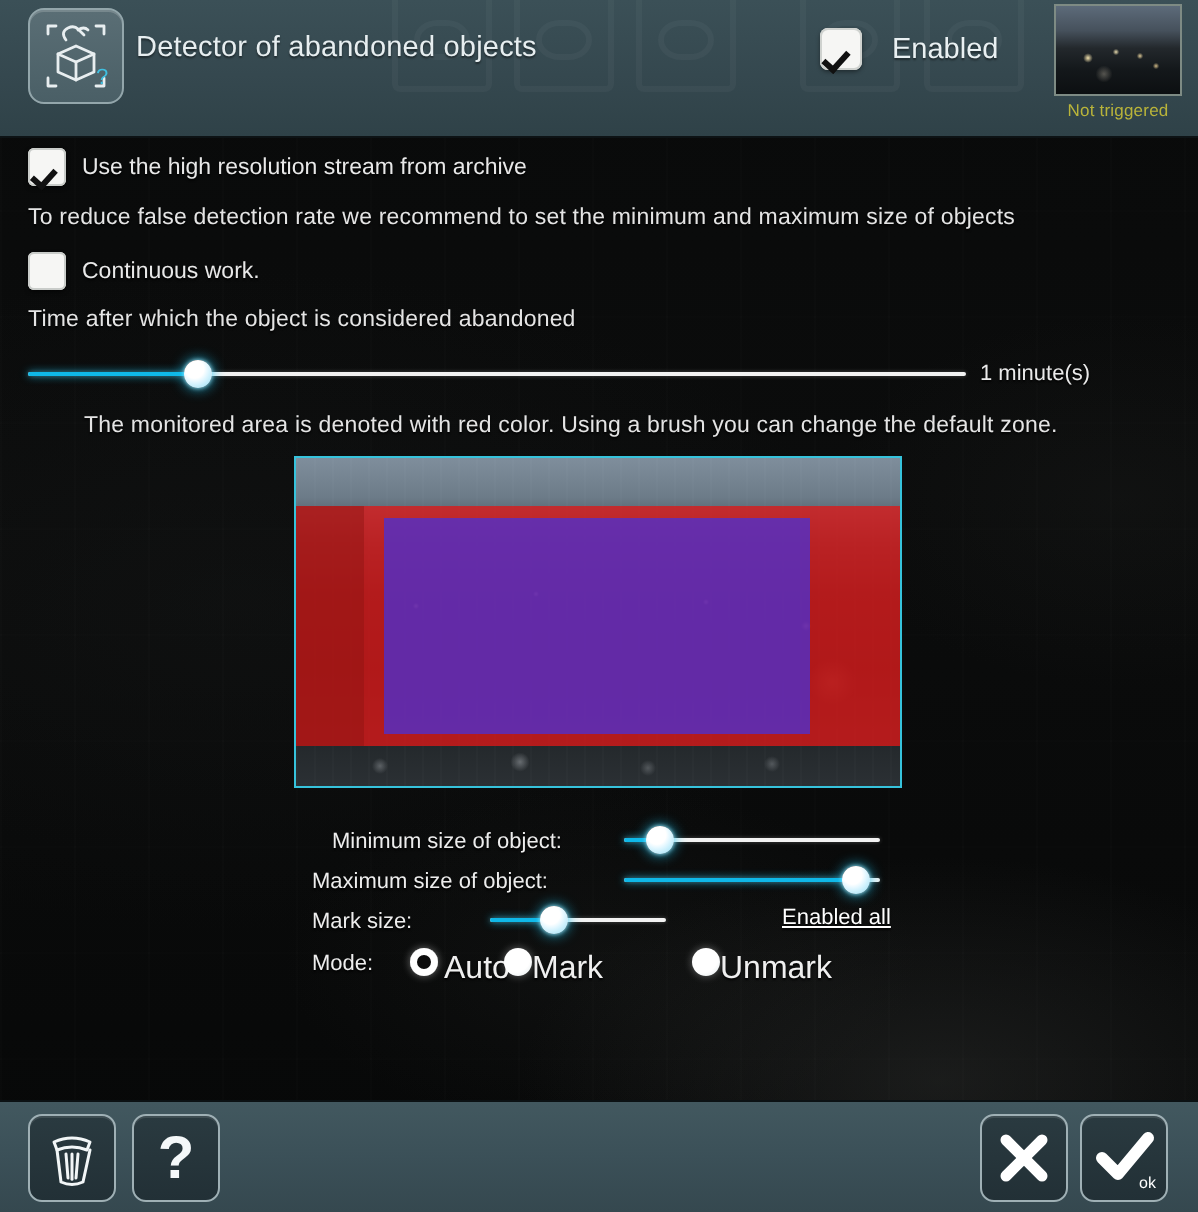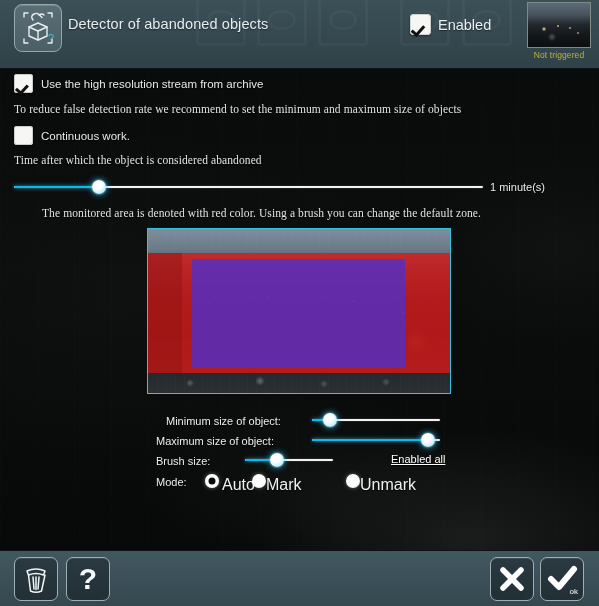--- a/index.html
+++ b/index.html
@@ -49,21 +49,21 @@
     border:1px solid #93a6ab;
     box-shadow:inset 0 1px 0 rgba(255,255,255,.18);
   }
   .hdr-icon svg{position:absolute;left:0;top:0;}
   .hdr-title{
     position:absolute;left:68px;top:16px;
     font-size:14.5px;color:#e7eef0;letter-spacing:.1px;white-space:nowrap;
     text-shadow:0 1px 1px rgba(0,0,0,.45);
   }
 
-  .enabled-wrap{position:absolute;left:410px;top:14px;display:flex;align-items:center;gap:7px;}
+  .enabled-wrap{position:absolute;left:410px;top:14px;display:flex;align-items:center;gap:15px;}
   .chk{
     width:21px;height:21px;border-radius:4px;background:#f6f6f4;
     box-shadow:inset 0 0 0 1px #cfd2cf, 0 1px 2px rgba(0,0,0,.4);
     position:relative;flex:none;
   }
   .chk.on::after{
     content:"";position:absolute;left:4px;top:9px;width:5px;height:10px;
     border:solid #111;border-width:0 3.2px 3.2px 0;transform:rotate(42deg);
   }
   .enabled-label{font-size:14.5px;color:#e9f0f2;text-shadow:0 1px 1px rgba(0,0,0,.45);}
@@ -82,21 +82,20 @@
   }
   .thumb-status{
     margin-top:2px;text-align:center;font-size:8.5px;color:#b9b43a;letter-spacing:.1px;
   }
 
   
   .panel{position:absolute;left:0;top:68px;width:599px;height:348px;}
   .row-text{
     position:absolute;font-size:11.5px;color:#e4e4e4;letter-spacing:.1px;white-space:nowrap;
     text-shadow:0 1px 1px rgba(0,0,0,.8);
-    font-family:Liberation Serif, serif;
   }
   .cb-row{position:absolute;display:flex;align-items:center;gap:8px;}
   .cb{
     width:19px;height:19px;border-radius:3px;background:#f6f6f4;
     box-shadow:inset 0 0 0 1px #c9ccc9, 0 1px 2px rgba(0,0,0,.55);
     position:relative;flex:none;
   }
   .cb.on::after{
     content:"";position:absolute;left:3.5px;top:8px;width:4.5px;height:9px;
     border:solid #111;border-width:0 3px 3px 0;transform:rotate(42deg);
@@ -272,21 +271,21 @@
       <div class="sknob" style="left:18px;"></div>
     </div>
 
     <div class="ctl-label" style="left:156px;top:435px;">Maximum size of object:</div>
     <div class="slider" style="left:312px;top:432px;width:128px;">
       <div class="strack" style="width:128px;"></div>
       <div class="sfill" style="width:116px;"></div>
       <div class="sknob" style="left:116px;"></div>
     </div>
 
-    <div class="ctl-label" style="left:156px;top:455px;">Brush size:</div>
+    <div class="ctl-label" style="left:156px;top:455px;">Mark size:</div>
     <div class="slider" style="left:245px;top:452px;width:88px;">
       <div class="strack" style="width:88px;"></div>
       <div class="sfill" style="width:32px;"></div>
       <div class="sknob" style="left:32px;"></div>
     </div>
 
     <div class="link" style="left:391px;top:453px;">Enabled all</div>
 
     <div class="ctl-label" style="left:156px;top:476px;">Mode:</div>
 

